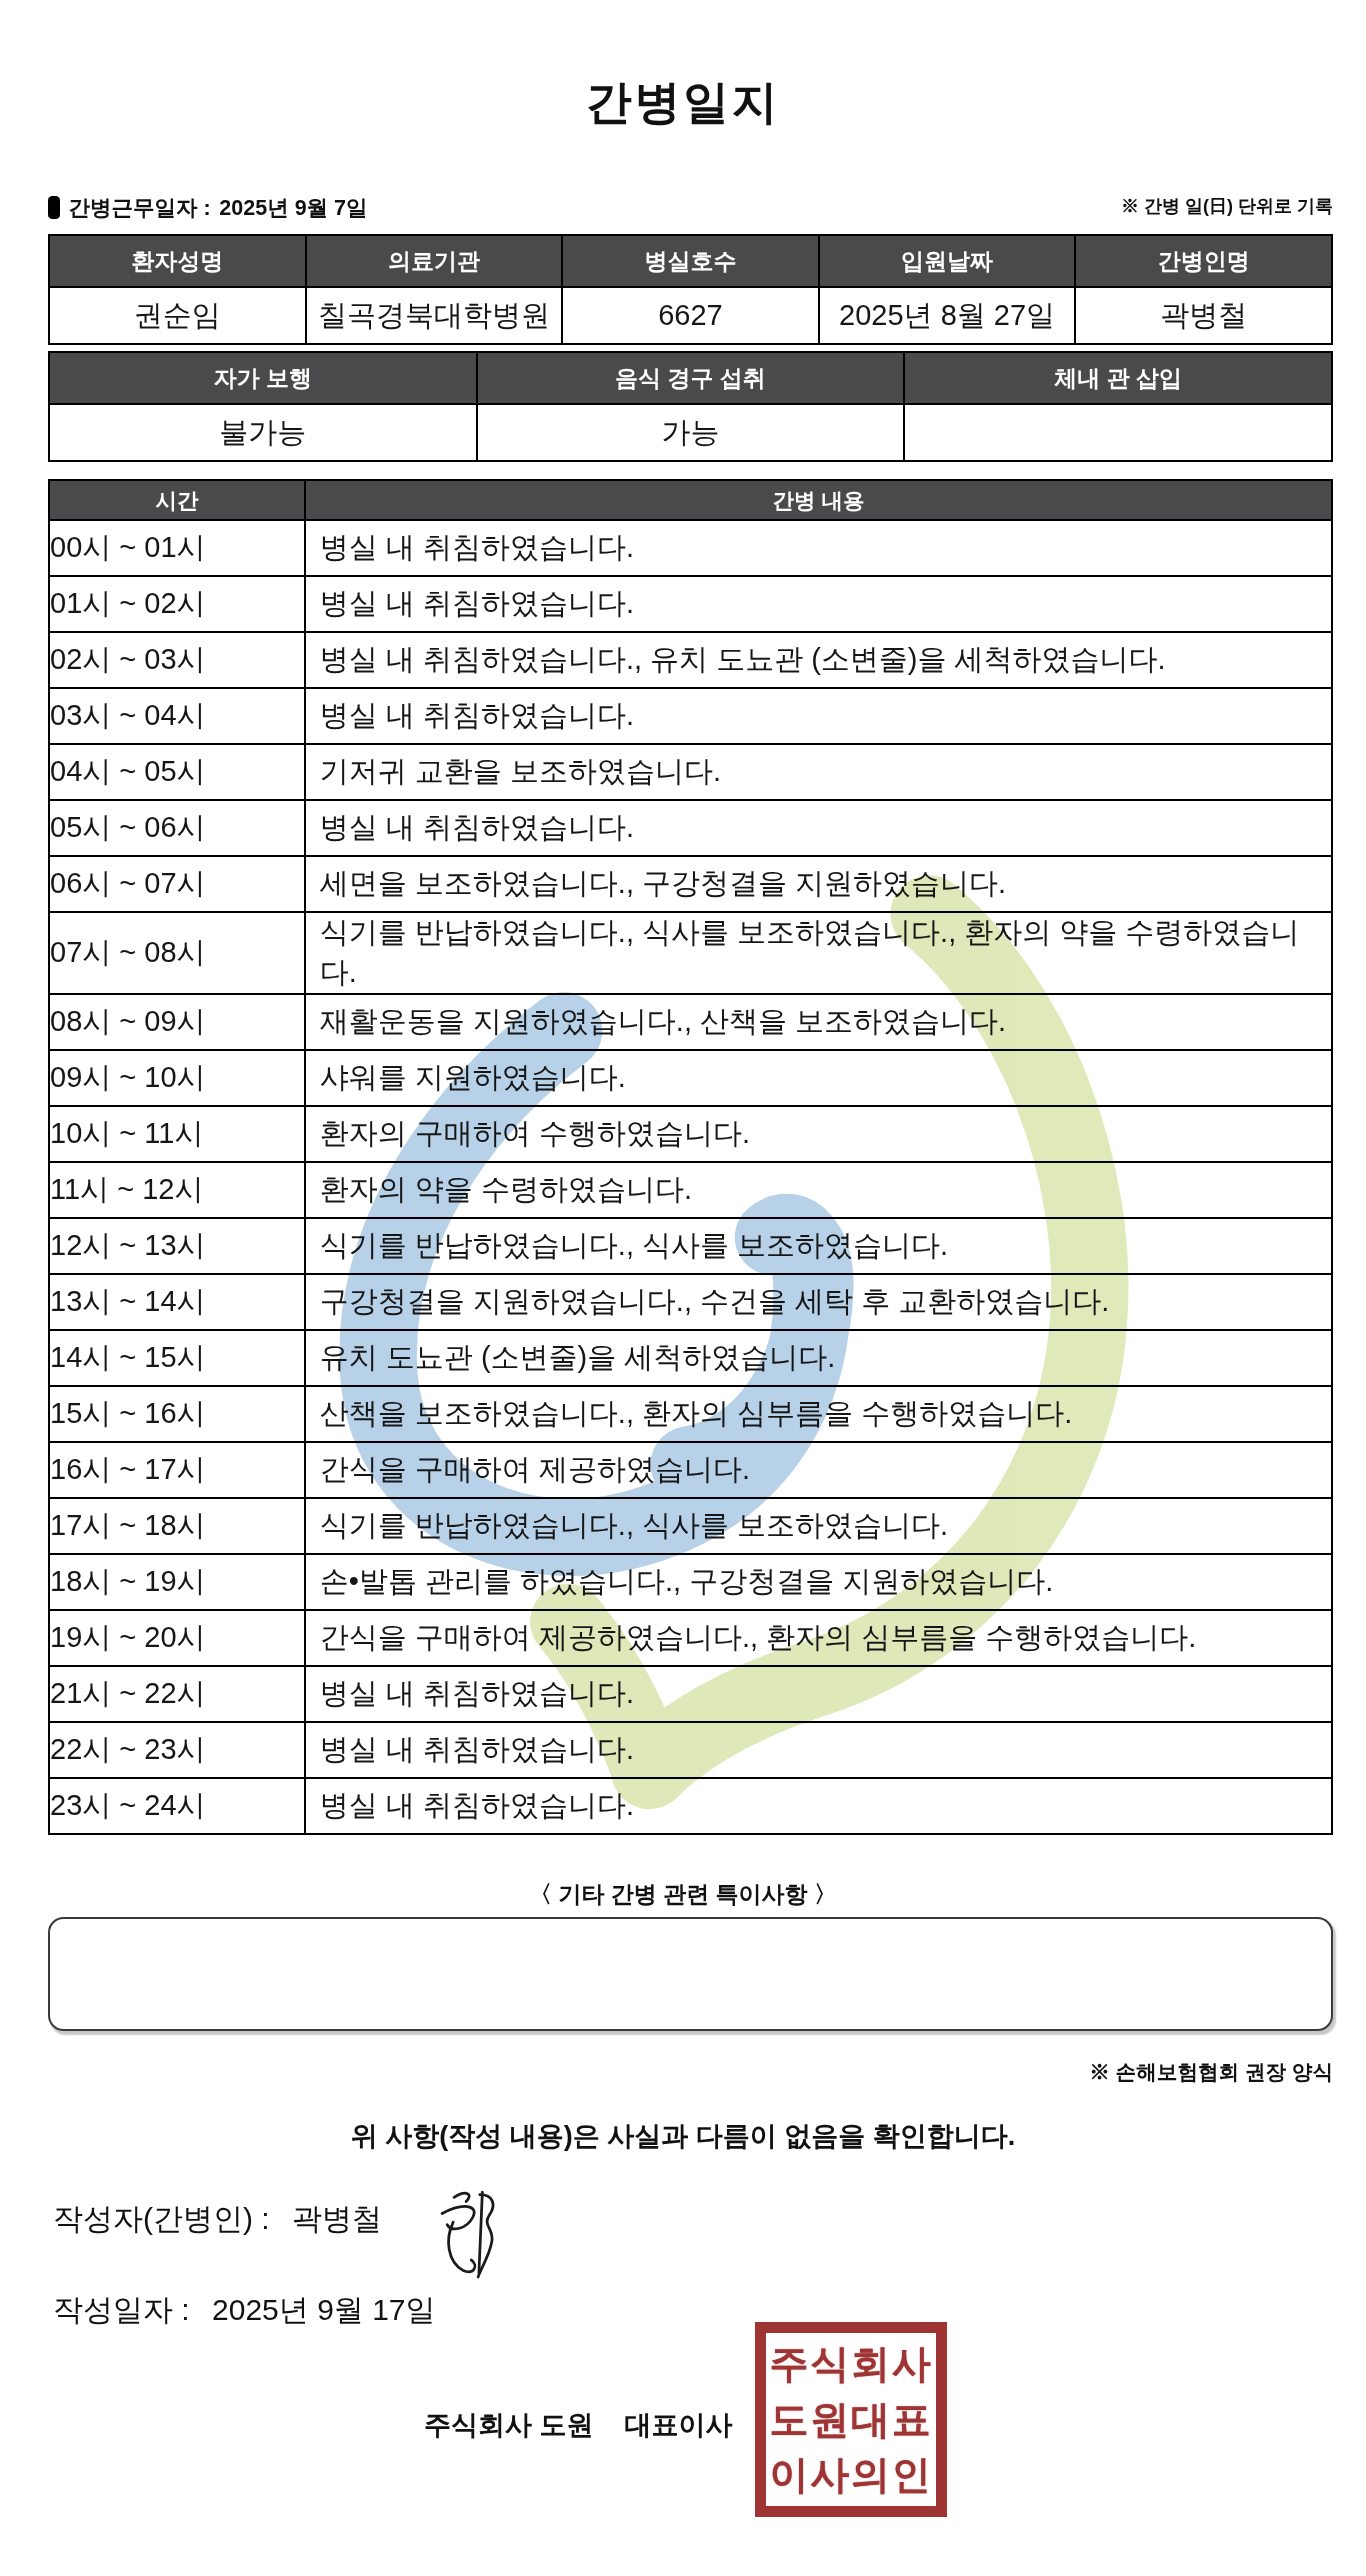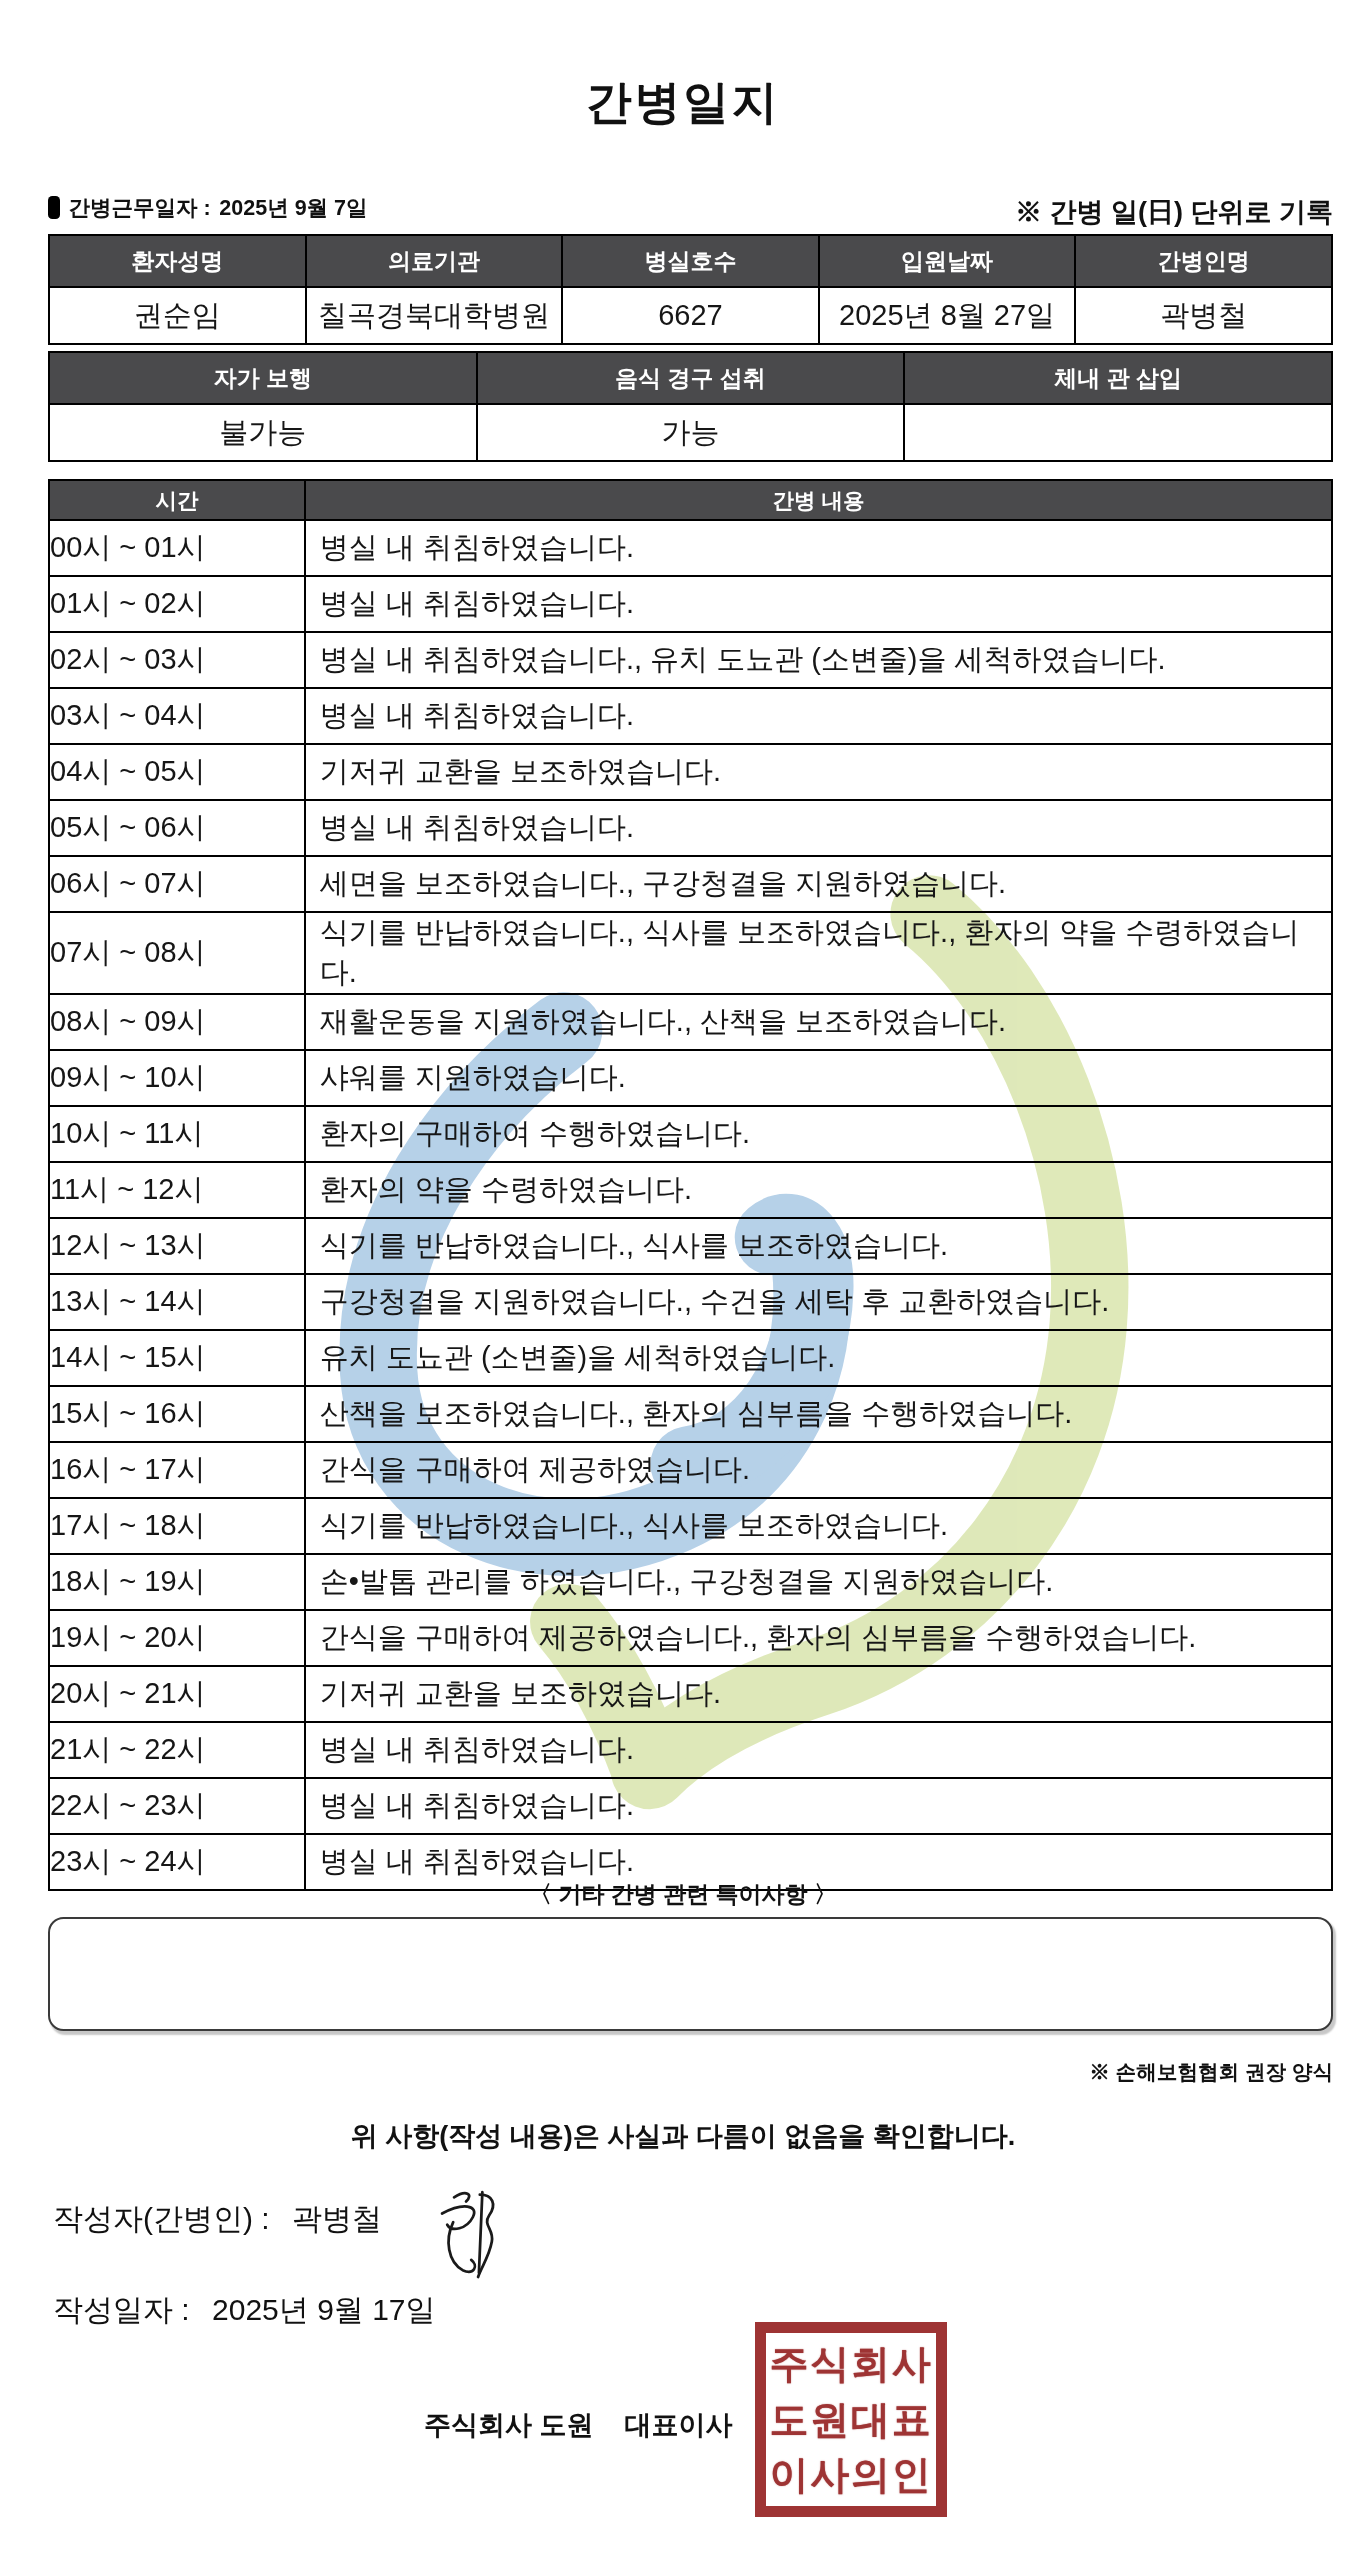--- a/index.html
+++ b/index.html
@@ -22,21 +22,21 @@
   .abs { position:absolute; }
 
   .title{
     top:72px; left:0; width:100%;
     text-align:center;
     font-size:46px; font-weight:bold; letter-spacing:2.6px;
     z-index:2;
   }
 
   .meta-left{ top:193px; left:48px; font-size:21.5px; font-weight:bold; display:flex; align-items:center; gap:8.6px; z-index:2;}
-  .meta-right{ top:194px; right:33px; font-size:27px; font-weight:bold; z-index:2;}
+  .meta-right{ top:194px; right:33px; font-size:18px; font-weight:bold; z-index:2;}
   .meta-marker{ display:inline-block; width:12px; height:23px; background:#000; border-radius:4.3px; }
 
   table{ border-collapse:collapse; table-layout:fixed; width:1285px; z-index:2; background:transparent;}
   th{
     background:var(--header-bg); color:#fff;
     font-size:23px; font-weight:bold;
     border:2.6px solid var(--border);
     height:52px; text-align:center;
   }
   td{
@@ -240,24 +240,20 @@
       </tr>
       <tr>
         <td class="cell-time">18시 ~ 19시</td>
         <td class="cell-content">손•발톱 관리를 하였습니다., 구강청결을 지원하였습니다.</td>
       </tr>
       <tr>
         <td class="cell-time">19시 ~ 20시</td>
         <td class="cell-content">간식을 구매하여 제공하였습니다., 환자의 심부름을 수행하였습니다.</td>
       </tr>
       <tr>
-        <td class="cell-time">20시 ~ 21시</td>
-        <td class="cell-content">기저귀 교환을 보조하였습니다.</td>
-      </tr>
-      <tr>
         <td class="cell-time">21시 ~ 22시</td>
         <td class="cell-content">병실 내 취침하였습니다.</td>
       </tr>
       <tr>
         <td class="cell-time">22시 ~ 23시</td>
         <td class="cell-content">병실 내 취침하였습니다.</td>
       </tr>
       <tr>
         <td class="cell-time">23시 ~ 24시</td>
         <td class="cell-content">병실 내 취침하였습니다.</td>

